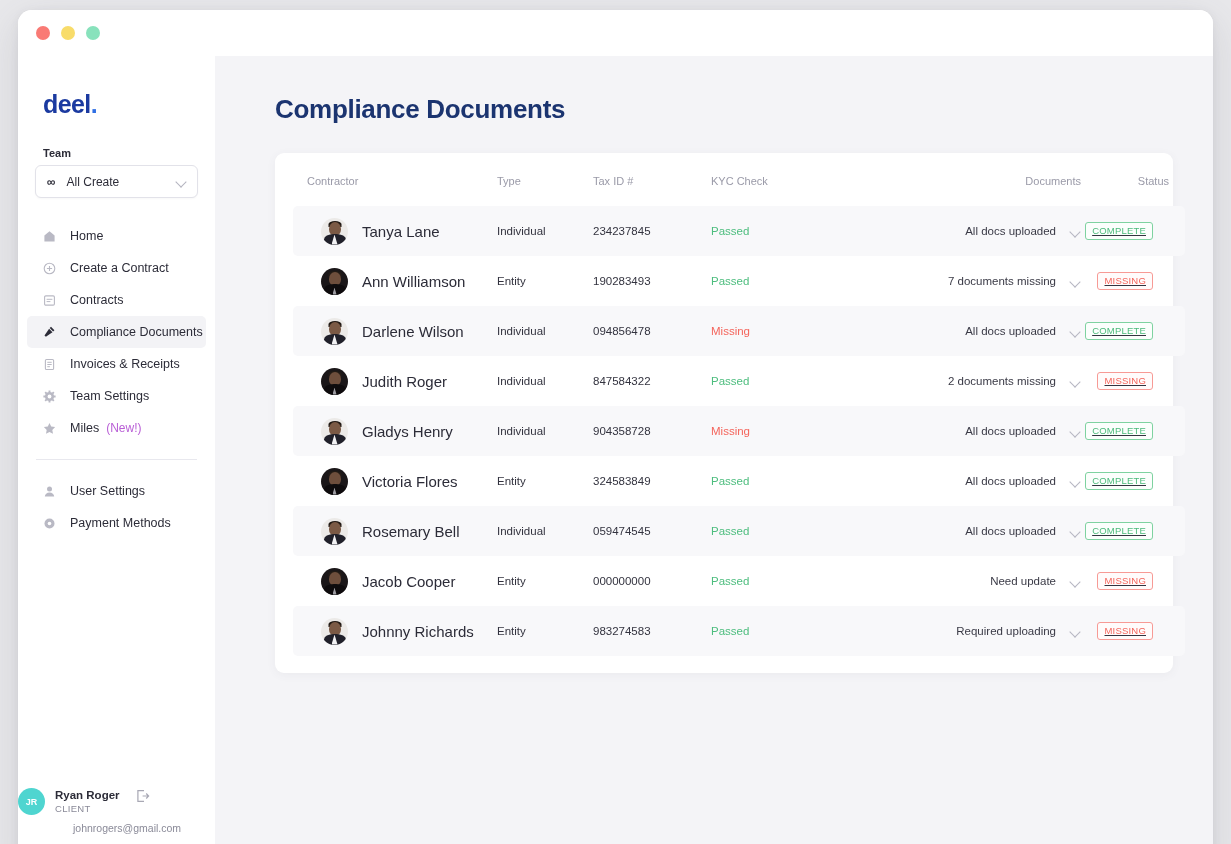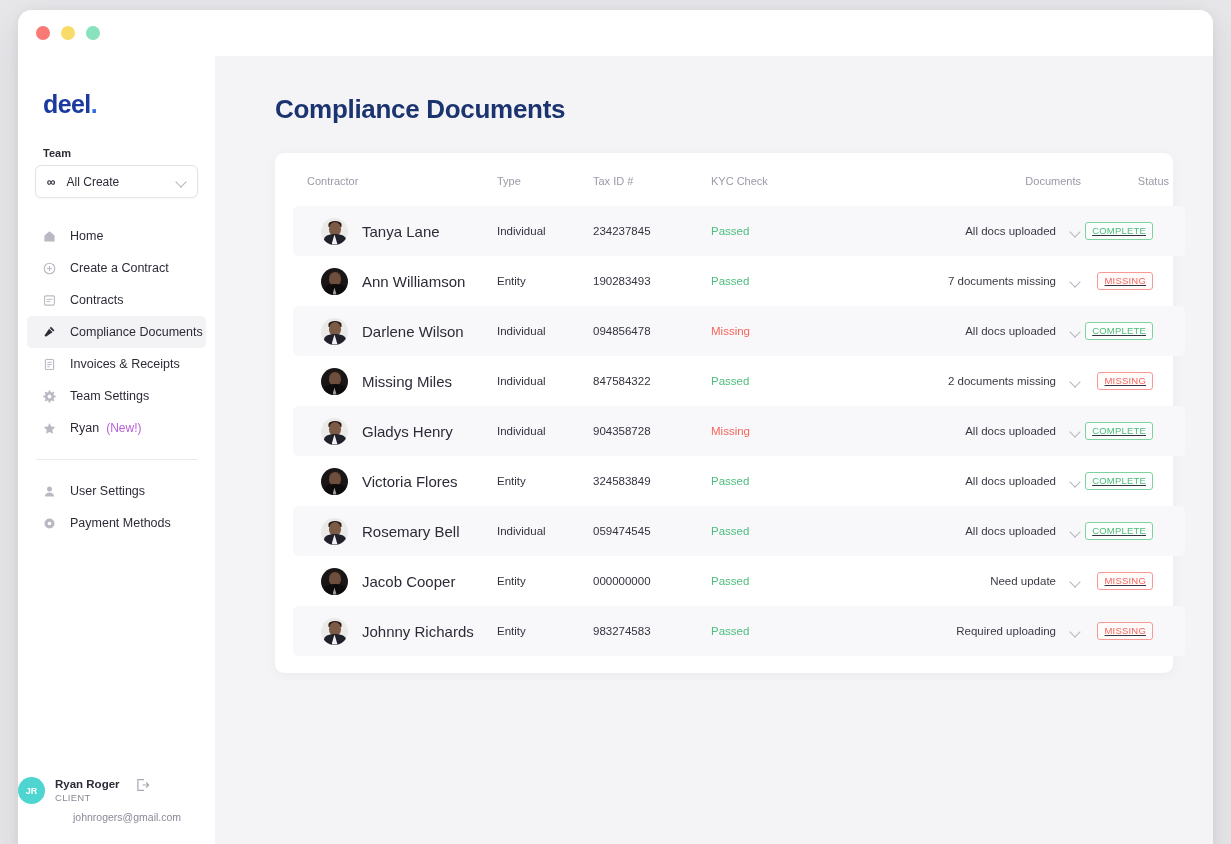--- a/index.html
+++ b/index.html
@@ -153,21 +153,21 @@
     display: flex; align-items: center; justify-content: center;
     flex: 0 0 27px;
   }
   .user-meta { margin-left: 10px; }
   .user-name { font-size: 11.5px; font-weight: bold; color: #2c2c38; }
   .user-role { font-size: 9.5px; color: #8a8a98; margin-top: 2px; letter-spacing: 0.3px; }
   .logout-ico { margin-left: 16px; margin-bottom: 8px; }
   .user-email {
     font-size: 10.5px;
     color: #8a8a98;
-    margin: 7px 0 11px 55px;
+    margin: 7px 0 0 55px;
   }
 
   
   .main {
     flex: 1;
     background: #f4f4f7;
     padding: 38px 38px 0 60px;
     overflow: hidden;
   }
   .page-title {
@@ -388,21 +388,21 @@
             </span>
             <span>Team Settings</span>
           </div>
 
           <div class="nav-item">
             <span class="nav-ico">
               <svg width="13" height="13" viewBox="0 0 13 13">
                   <path d="M6.5 1 8.2 4.6l3.9.5-2.8 2.8.7 3.9-3.5-1.9L3 11.8l.7-3.9L.9 5.1l3.9-.5z" fill="#b9b9c4"></path>
                 </svg>
             </span>
-            <span>Ryan</span>
+            <span>Miles</span>
             <span class="badge-new">(New!)</span>
           </div>
 
         </nav>
 
         <div class="divider"></div>
 
         <nav>
           <div class="nav-item">
             <span class="nav-ico">
@@ -543,21 +543,21 @@
                 </tr>
                 <tr>
                   <td class="col-contractor">
                     <div class="cell-name">
                       <span class="ava dark">
                         <span class="hair"></span>
                         <span class="head"></span>
                         <span class="body"></span>
                         <span class="shirt"></span>
                       </span>
-                      <span class="name-txt">Missing Miles</span>
+                      <span class="name-txt">Judith Roger</span>
                     </div>
                   </td>
                   <td class="col-type">Individual</td>
                   <td class="col-tax">847584322</td>
                   <td class="col-kyc"><span class="kyc-passed">Passed</span></td>
                   <td class="col-docs">
                     <div class="docs-cell">
                       <span>2 documents missing</span>
                       <span class="docs-chev"></span>
                     </div>

